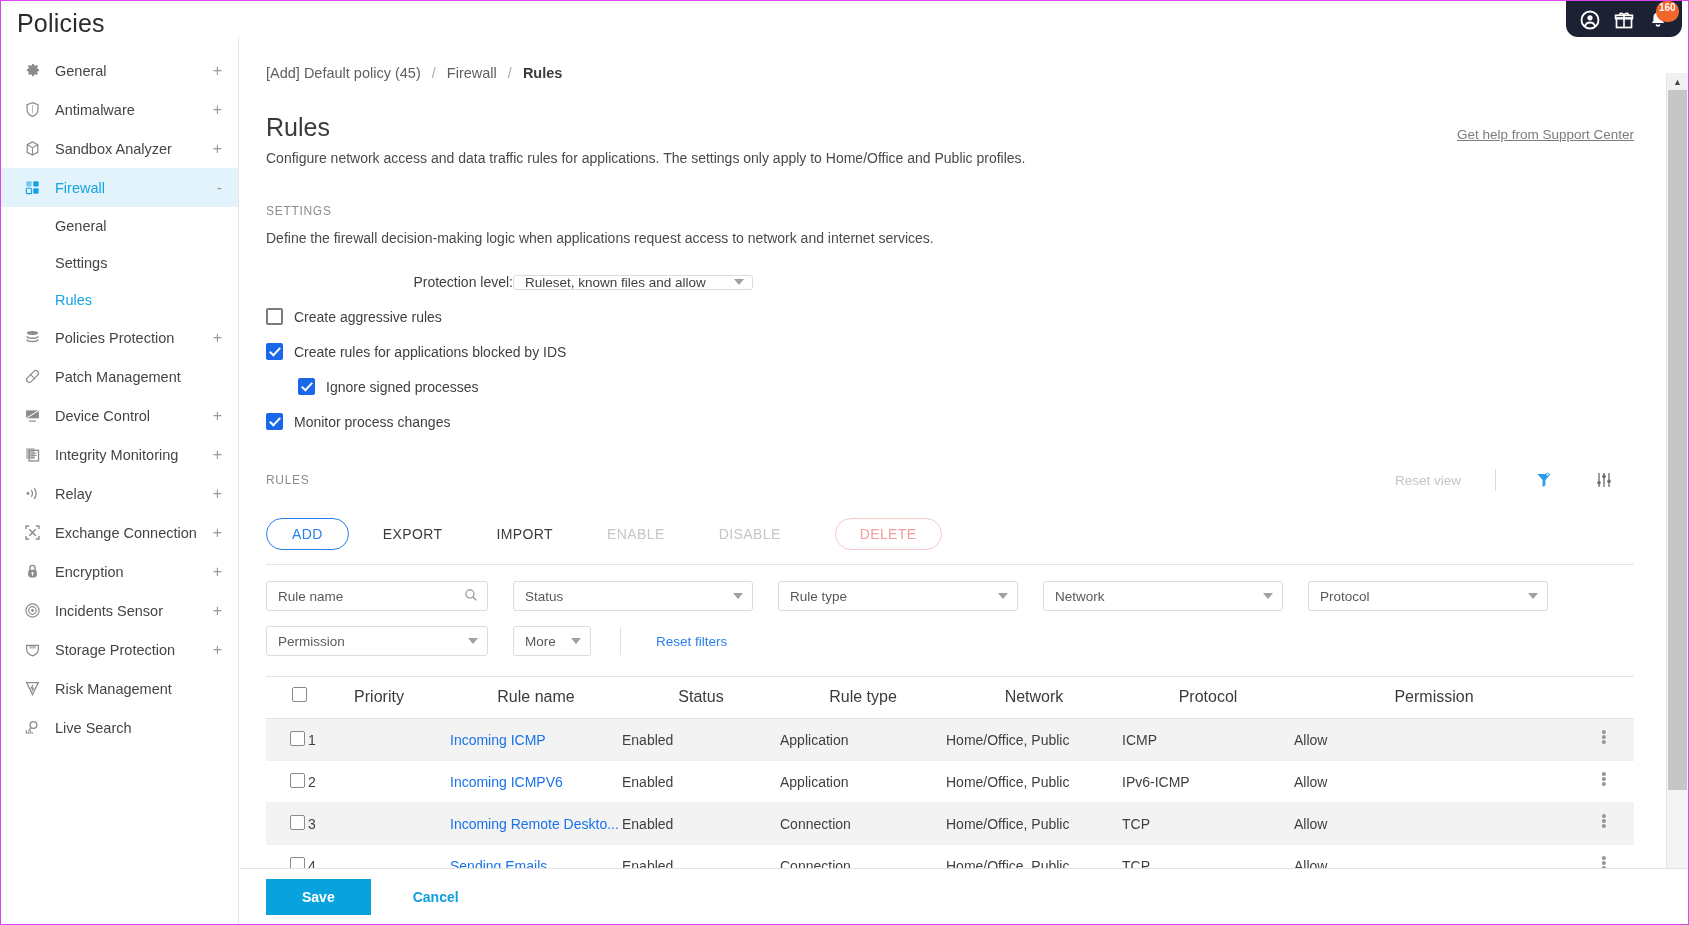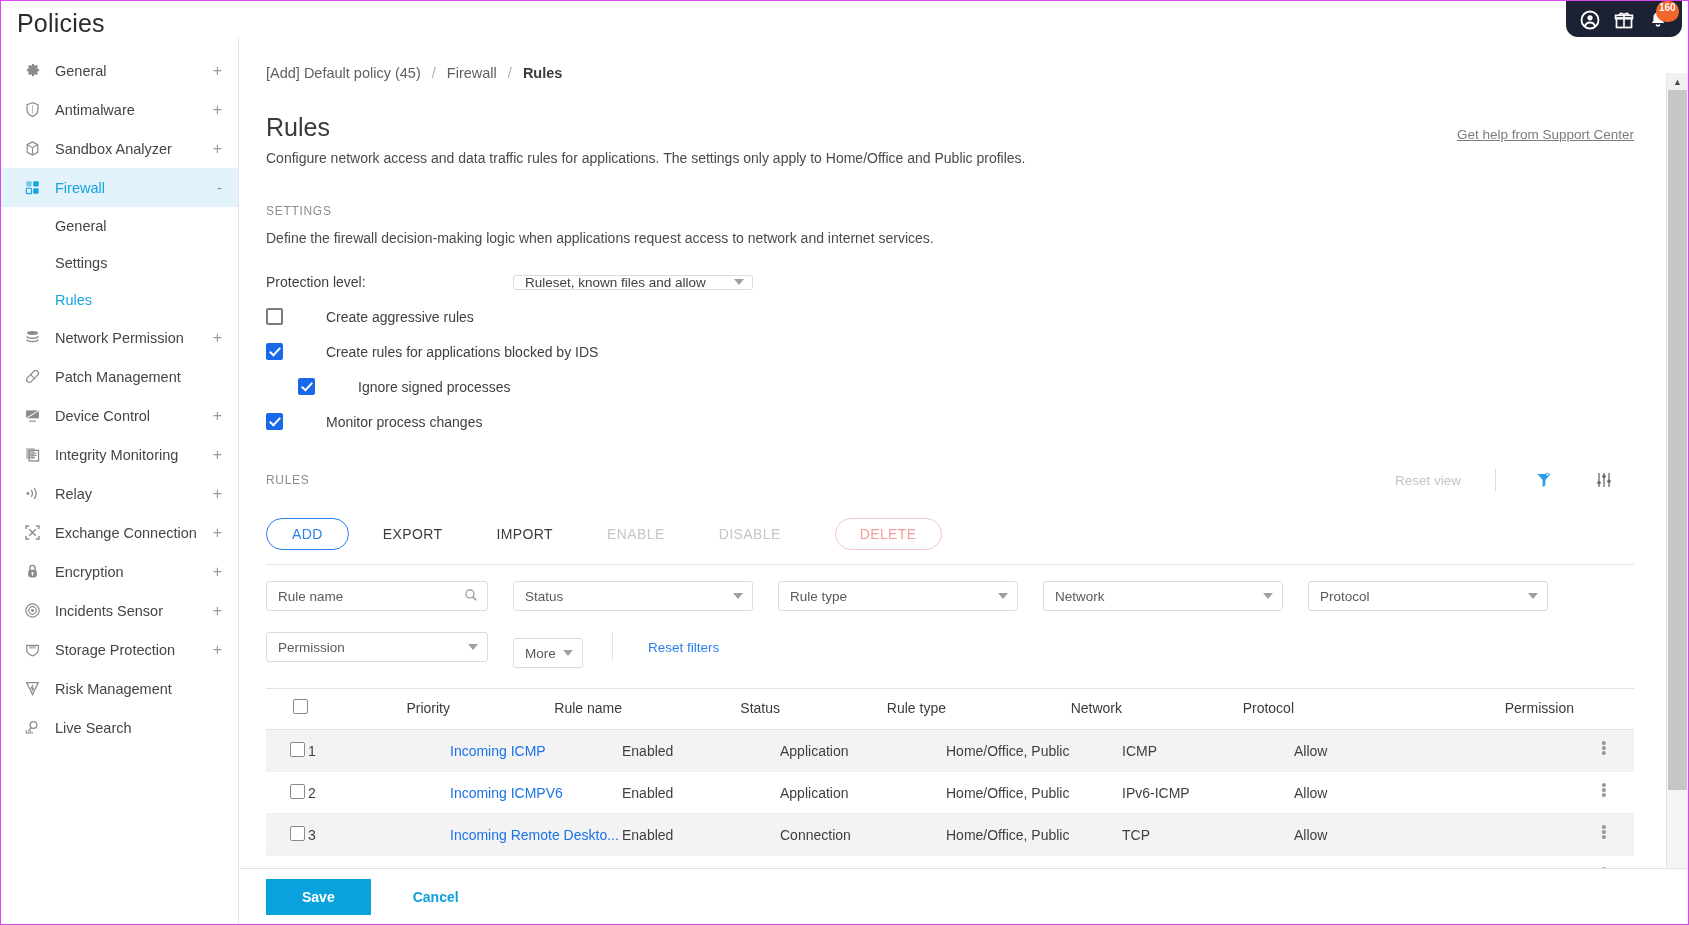--- a/index.html
+++ b/index.html
@@ -98,32 +98,32 @@
     padding-bottom: 4px;
   }
   .section-desc { font-size: 14px; color: #4a4a4a; margin-top: 4px; }
 
   .subhead {
     font-size: 12px; letter-spacing: .7px; color: #8d8d8d;
     margin-top: 38px; text-transform: uppercase;
   }
   .subdesc { font-size: 14px; color: #4a4a4a; margin-top: 12px; }
 
-  .form-row { display: flex; align-items: center; margin-top: 28px; }
+  .form-row { display: flex; align-items: center; margin-top: 28px; text-align: right; }
   .form-label { font-size: 14px; color: #3f3f3f; width: 247px; }
   .select-box {
     width: 240px; height: 15px; border: 1px solid #dcdcdc; border-radius: 3px;
     background: #fff; display: flex; align-items: center;
     padding: 0 8px 0 11px; font-size: 13.5px; color: #3f3f3f;
     justify-content: space-between; cursor: pointer;
   }
   .caret { width: 0; height: 0; border-left: 5px solid transparent; border-right: 5px solid transparent;
            border-top: 6px solid #a0a0a0; margin-left: 6px; }
 
-  .chk-row { display: flex; align-items: center; margin-top: 18px; font-size: 14px; color: #3f3f3f; gap: 32px; }
+  .chk-row { display: flex; align-items: center; margin-top: 18px; font-size: 14px; color: #3f3f3f; }
   .chk-row.indent { margin-left: 32px; }
   .cbox {
     width: 17px; height: 17px; border: 2px solid #7b7b7b; border-radius: 2px;
     background: #fff; margin-right: 11px; flex: 0 0 17px; cursor: pointer;
     display: inline-block; position: relative;
   }
   .cbox.on { background: #1968ec; border-color: #1968ec; }
   .cbox.on::after {
     content: ""; position: absolute; left: 4px; top: 0px;
     width: 4px; height: 9px; border: solid #fff; border-width: 0 2px 2px 0;
@@ -156,28 +156,28 @@
   .fld {
     height: 30px; border: 1px solid #dcdcdc; border-radius: 3px; background: #fff;
     display: flex; align-items: center; padding: 0 9px 0 11px;
     font-size: 13.5px; color: #555; justify-content: space-between; cursor: pointer;
   }
   .fld .ph { color: #5a5a5a; }
   .f1 { width: 222px; } .f2 { width: 240px; } .f3 { width: 240px; }
   .f4 { width: 240px; } .f5 { width: 240px; }
   .filters2 { margin-top: 15px; display: flex; align-items: center; gap: 25px; }
   .fsmall { width: 222px; }
-  .fmore { width: 70px; margin-top: 12px; }
+  .fmore { width: 78px; }
   .reset-filters { font-size: 13.5px; color: #2b7fe8; cursor: pointer; margin-left: 10px; }
   .fdiv { width: 1px; height: 28px; background: #e2e2e2; margin-left: 4px; }
 
   
   table.rules { width: 100%; border-collapse: collapse; margin-top: 20px; table-layout: fixed; }
   table.rules th {
-    text-align: right; font-size: 14px; font-weight: 400; color: #3b3b3b;
+    text-align: center; font-size: 16px; font-weight: 400; color: #3b3b3b;
     padding: 10px 0 12px 0; border-bottom: 1px solid #e2e2e2;
     border-top: 1px solid #e2e2e2;
   }
   table.rules td {
     font-size: 14px; color: #3f3f3f; padding: 10px 0; height: 32px;
     border-bottom: 1px solid #f0f0f0;
   }
   table.rules tr.alt td { background: #f3f3f3; }
   .col-chk { width: 42px; padding-left: 24px !important; }
   .col-pri { width: 142px; }
@@ -313,21 +313,21 @@
     </div>
 
     <div class="side-item">
       <span class="side-ic">
         <svg width="17" height="17" viewBox="0 0 18 18">
             <ellipse cx="9" cy="4.2" rx="5.8" ry="2.1" fill="currentColor"></ellipse>
             <path d="M3.2 7.6c0 1.2 2.6 2.1 5.8 2.1s5.8-.9 5.8-2.1" fill="none" stroke="currentColor" stroke-width="1.6"></path>
             <path d="M3.2 11.2c0 1.2 2.6 2.1 5.8 2.1s5.8-.9 5.8-2.1" fill="none" stroke="currentColor" stroke-width="1.6"></path>
           </svg>
       </span>
-      <span class="lbl">Network Permission</span>
+      <span class="lbl">Policies Protection</span>
       <span class="exp">+</span>
     </div>
 
     <div class="side-item">
       <span class="side-ic">
         <svg width="17" height="17" viewBox="0 0 18 18">
             <rect x="1.3" y="6.2" width="15.4" height="5.6" rx="2.8" fill="none" stroke="currentColor" stroke-width="1.3" transform="rotate(-45 9 9)"></rect>
             <path d="M6.3 6.3 11.7 11.7" stroke="currentColor" stroke-width="1.1"></path>
           </svg>
       </span>

